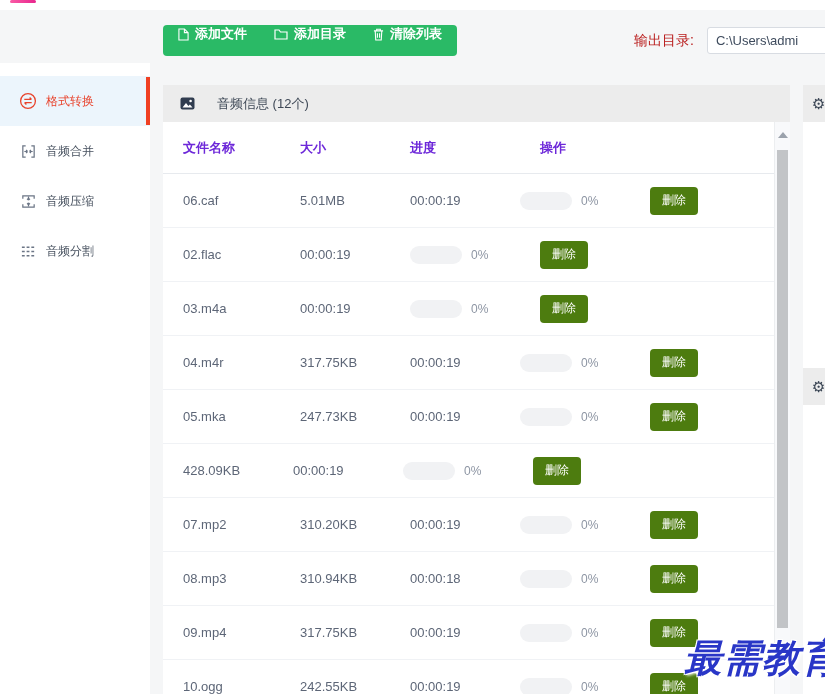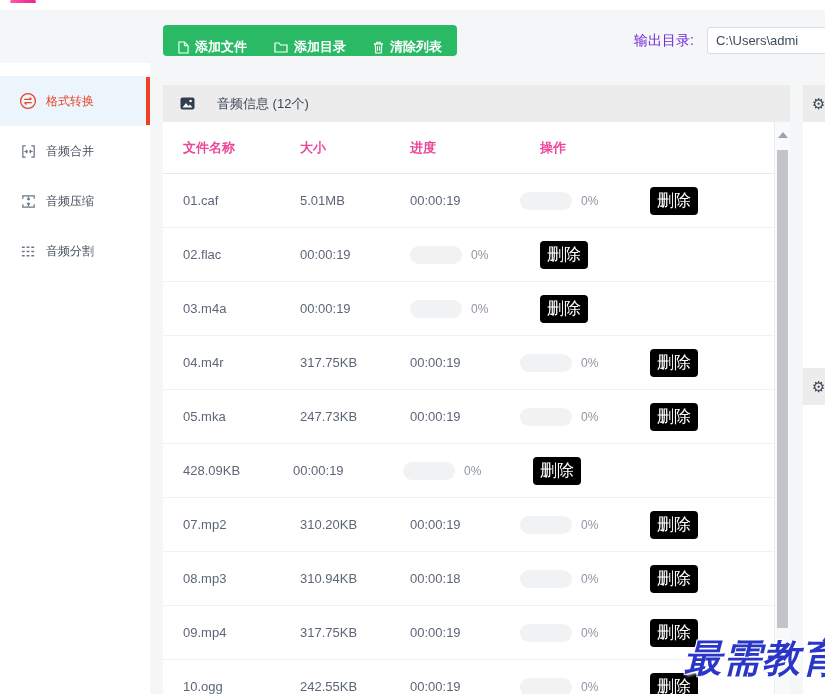--- a/index.html
+++ b/index.html
@@ -17,48 +17,48 @@
   .sidebar{position:absolute;left:0;top:63px;width:150px;height:631px;background:#fff;padding-top:13px;box-sizing:border-box;}
   .side-item{position:relative;height:50px;display:flex;align-items:center;padding-left:19px;gap:9px;
     font-size:12px;color:#47515f;cursor:pointer;}
   .side-item .s-icon{width:18px;height:18px;display:flex;align-items:center;justify-content:center;color:#6b7585;}
   .side-item.active{background:#ecf5fc;color:#e8432c;}
   .side-item.active .s-icon{color:#e8432c;}
   .side-item.active::after{content:"";position:absolute;right:0;top:1px;bottom:1px;width:4px;background:#f04023;}
 
   
   .toolbar{position:absolute;left:163px;top:25px;height:31px;background:#2aba66;border-radius:4px;
-    display:flex;align-items:flex-end;padding:0 15px;gap:27px;}
+    display:flex;align-items:flex-start;padding:0 15px;gap:27px;}
   .tool-btn{display:flex;align-items:center;gap:6px;color:#fff;font-size:13px;font-weight:bold;cursor:pointer;white-space:nowrap;}
   .tool-btn svg{display:block;}
 
   .output-dir{position:absolute;left:634px;top:27px;display:flex;align-items:center;}
-  .out-label{font-size:14px;color:#6d28d9;margin-right:13px;white-space:nowrap;}
+  .out-label{font-size:14px;color:#b91c1c;margin-right:13px;white-space:nowrap;}
   .out-input{width:150px;height:25px;border:1px solid #d8dce2;border-radius:3px;background:#fff;
     padding:0 8px;font-size:13px;color:#3e4b5d;outline:none;font-family:inherit;}
 
   
   .table-panel{position:absolute;left:163px;top:85px;width:627px;bottom:0;background:#fff;overflow:hidden;}
   .panel-head{height:37px;background:#ececec;display:flex;align-items:center;padding-left:17px;gap:22px;
     font-size:13px;color:#3e4856;}
   .panel-head svg{display:block;}
   .col-head{height:51px;display:flex;align-items:stretch;border-bottom:1px solid #e7eaee;
-    font-size:13px;font-weight:bold;color:#ec4899;}
+    font-size:13px;font-weight:bold;color:#6d28d9;}
   .c{display:flex;align-items:center;box-sizing:border-box;padding-left:20px;}
   .c.name{width:117px;}
   .c.size{width:110px;}
   .c.time{width:110px;}
   .c.prog{width:130px;}
   .c.act{flex:1;}
   .row{height:53px;display:flex;align-items:stretch;border-bottom:1px solid #f0f2f5;
     font-size:13px;color:#5d6677;}
   .pill{width:52px;height:18px;border-radius:9px;background:#f1f2f4;margin-right:9px;flex:none;}
   .pct{font-size:12px;color:#8d95a3;}
-  .del{width:48px;height:28px;border:none;border-radius:4px;background:#000000;color:#fff;
-    font-size:17px;font-family:inherit;cursor:pointer;display:flex;align-items:center;justify-content:center;}
+  .del{width:48px;height:28px;border:none;border-radius:4px;background:#4d7c0f;color:#fff;
+    font-size:12px;font-family:inherit;cursor:pointer;display:flex;align-items:center;justify-content:center;}
 
   
   .scrollbar{position:absolute;right:0;top:37px;width:16px;bottom:0;background:#f8f9fb;border-left:1px solid #eceef0;box-sizing:border-box;}
   .sb-arrow{width:0;height:0;margin:10px auto 0;border-left:5px solid transparent;border-right:5px solid transparent;
     border-bottom:6px solid #9ba2ac;}
   .sb-thumb{position:absolute;left:2px;top:28px;width:11px;height:478px;background:#c2c4c7;}
 
   
   .right-panel{position:absolute;left:803px;top:85px;width:22px;bottom:0;background:#fff;}
   .rp-head{position:absolute;left:0;right:0;height:37px;background:#ececec;display:flex;align-items:center;padding-left:9px;box-sizing:border-box;}
@@ -165,21 +165,21 @@
 
   <div class="col-head">
     <div class="c name">文件名称</div>
     <div class="c size">大小</div>
     <div class="c prog">进度</div>
     <div class="c act">操作</div>
   </div>
 
   <div>
   <div class="row">
-    <div class="c name">01.caf</div>
+    <div class="c name">06.caf</div>
     <div class="c size">5.01MB</div>
     <div class="c time">00:00:19</div>
     <div class="c prog">
       <span class="pill"></span>
       <span class="pct">0%</span>
     </div>
     <div class="c act">
       <button class="del">删除</button>
     </div>
   </div>

